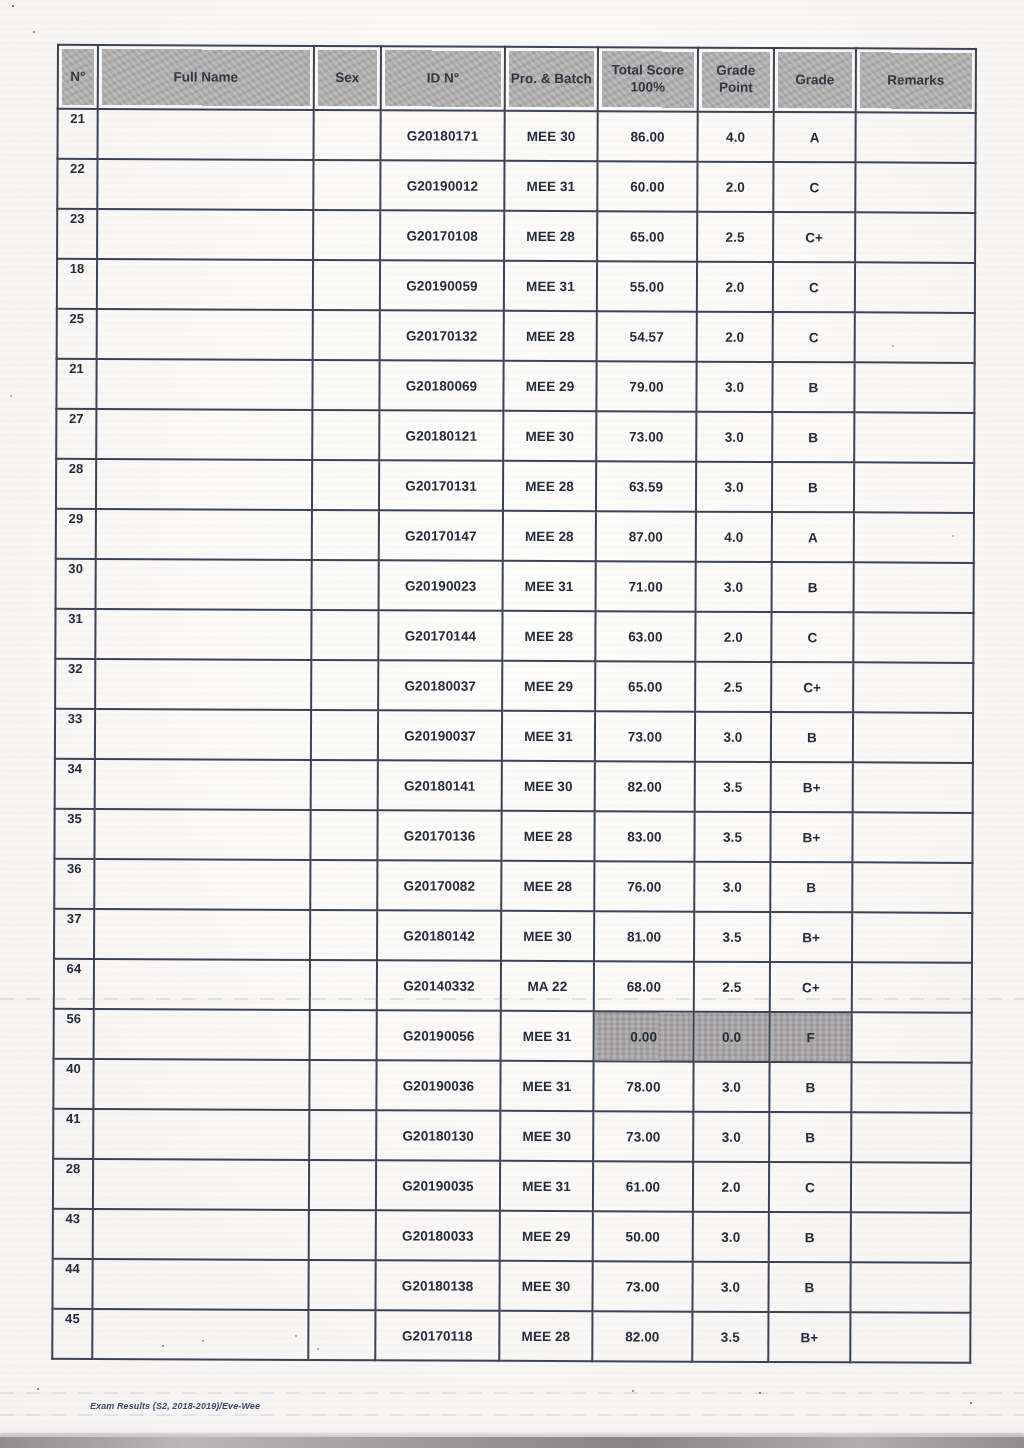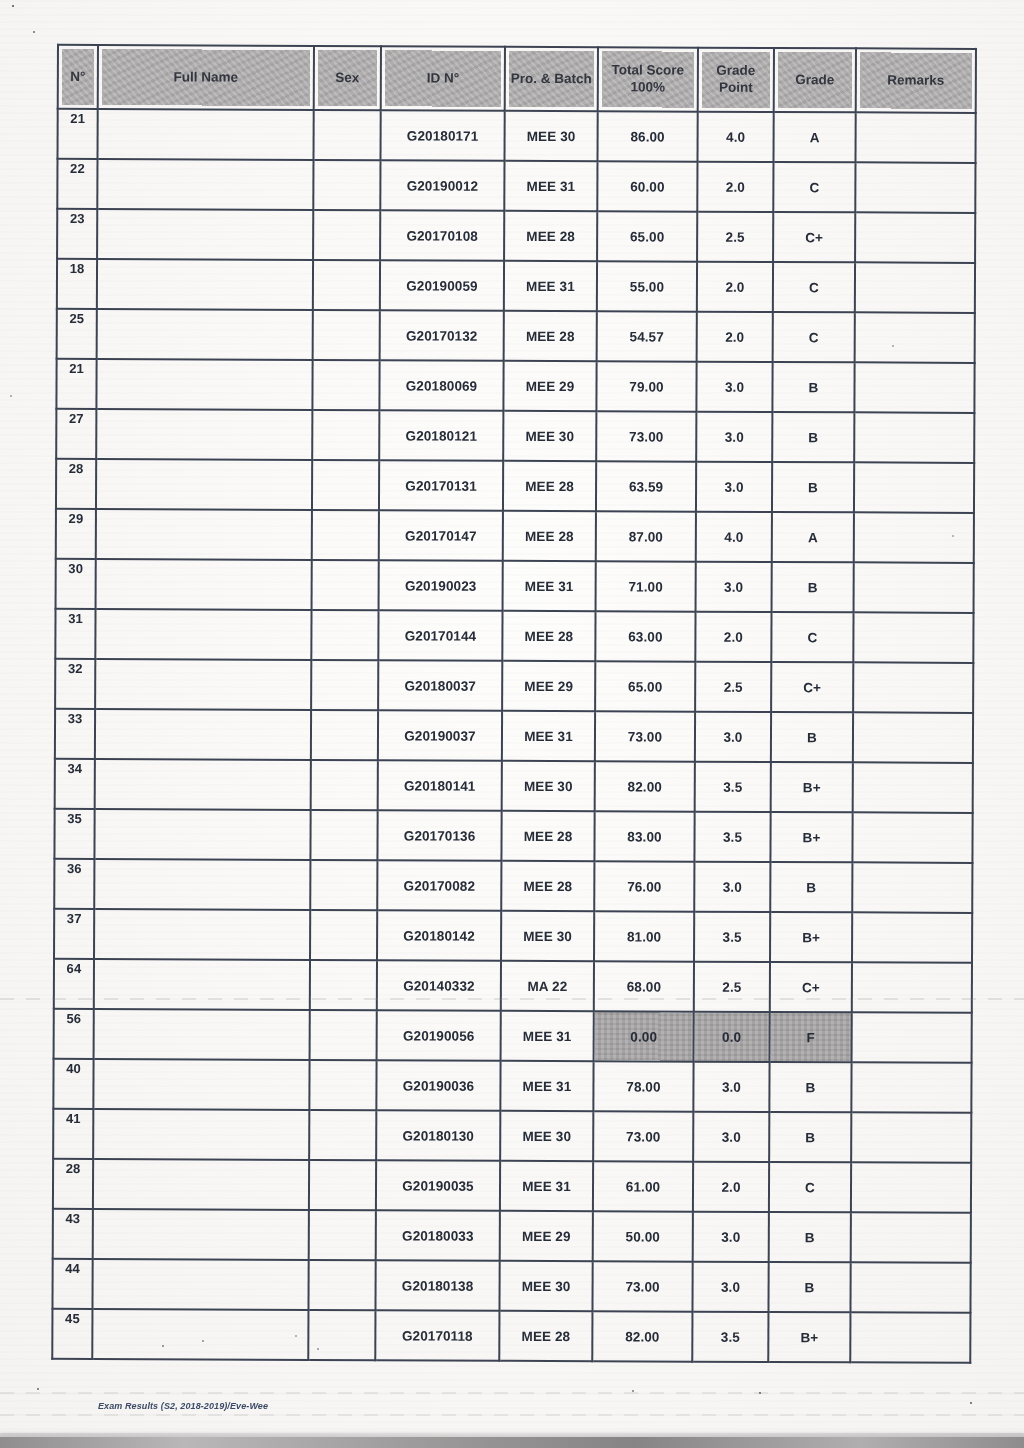--- a/index.html
+++ b/index.html
@@ -52,21 +52,21 @@
     margin-left:46px;
   }
   .scan-line{
     position:absolute;left:0;width:1024px;height:2px;pointer-events:none;
     background:repeating-linear-gradient(90deg, rgba(125,125,130,0.35) 0 14px, rgba(125,125,130,0.05) 14px 26px);
   }
   .scan-line.l1{top:998px;opacity:.55;}
   .scan-line.l2{top:1392px;opacity:.45;}
   .scan-line.l3{top:1414px;opacity:.4;}
   .footer-note{
-    position:absolute;left:98px;top:1401px;
+    position:absolute;left:90px;top:1401px;
     font-size:9px;font-style:italic;font-weight:700;color:#3b4a66;
     letter-spacing:0.1px;
   }
   .edge-strip{
     position:absolute;left:0;bottom:0;width:1024px;height:11px;
     background:linear-gradient(90deg,#8f8d8e,#b9b7b8 18%,#9b999a 42%,#868485 62%,#b0aeaf 84%,#8e8c8d);
     box-shadow:0 -3px 4px rgba(160,158,159,0.6);
   }
   .edge-strip::before{
     content:"";position:absolute;left:0;top:-4px;width:100%;height:4px;

